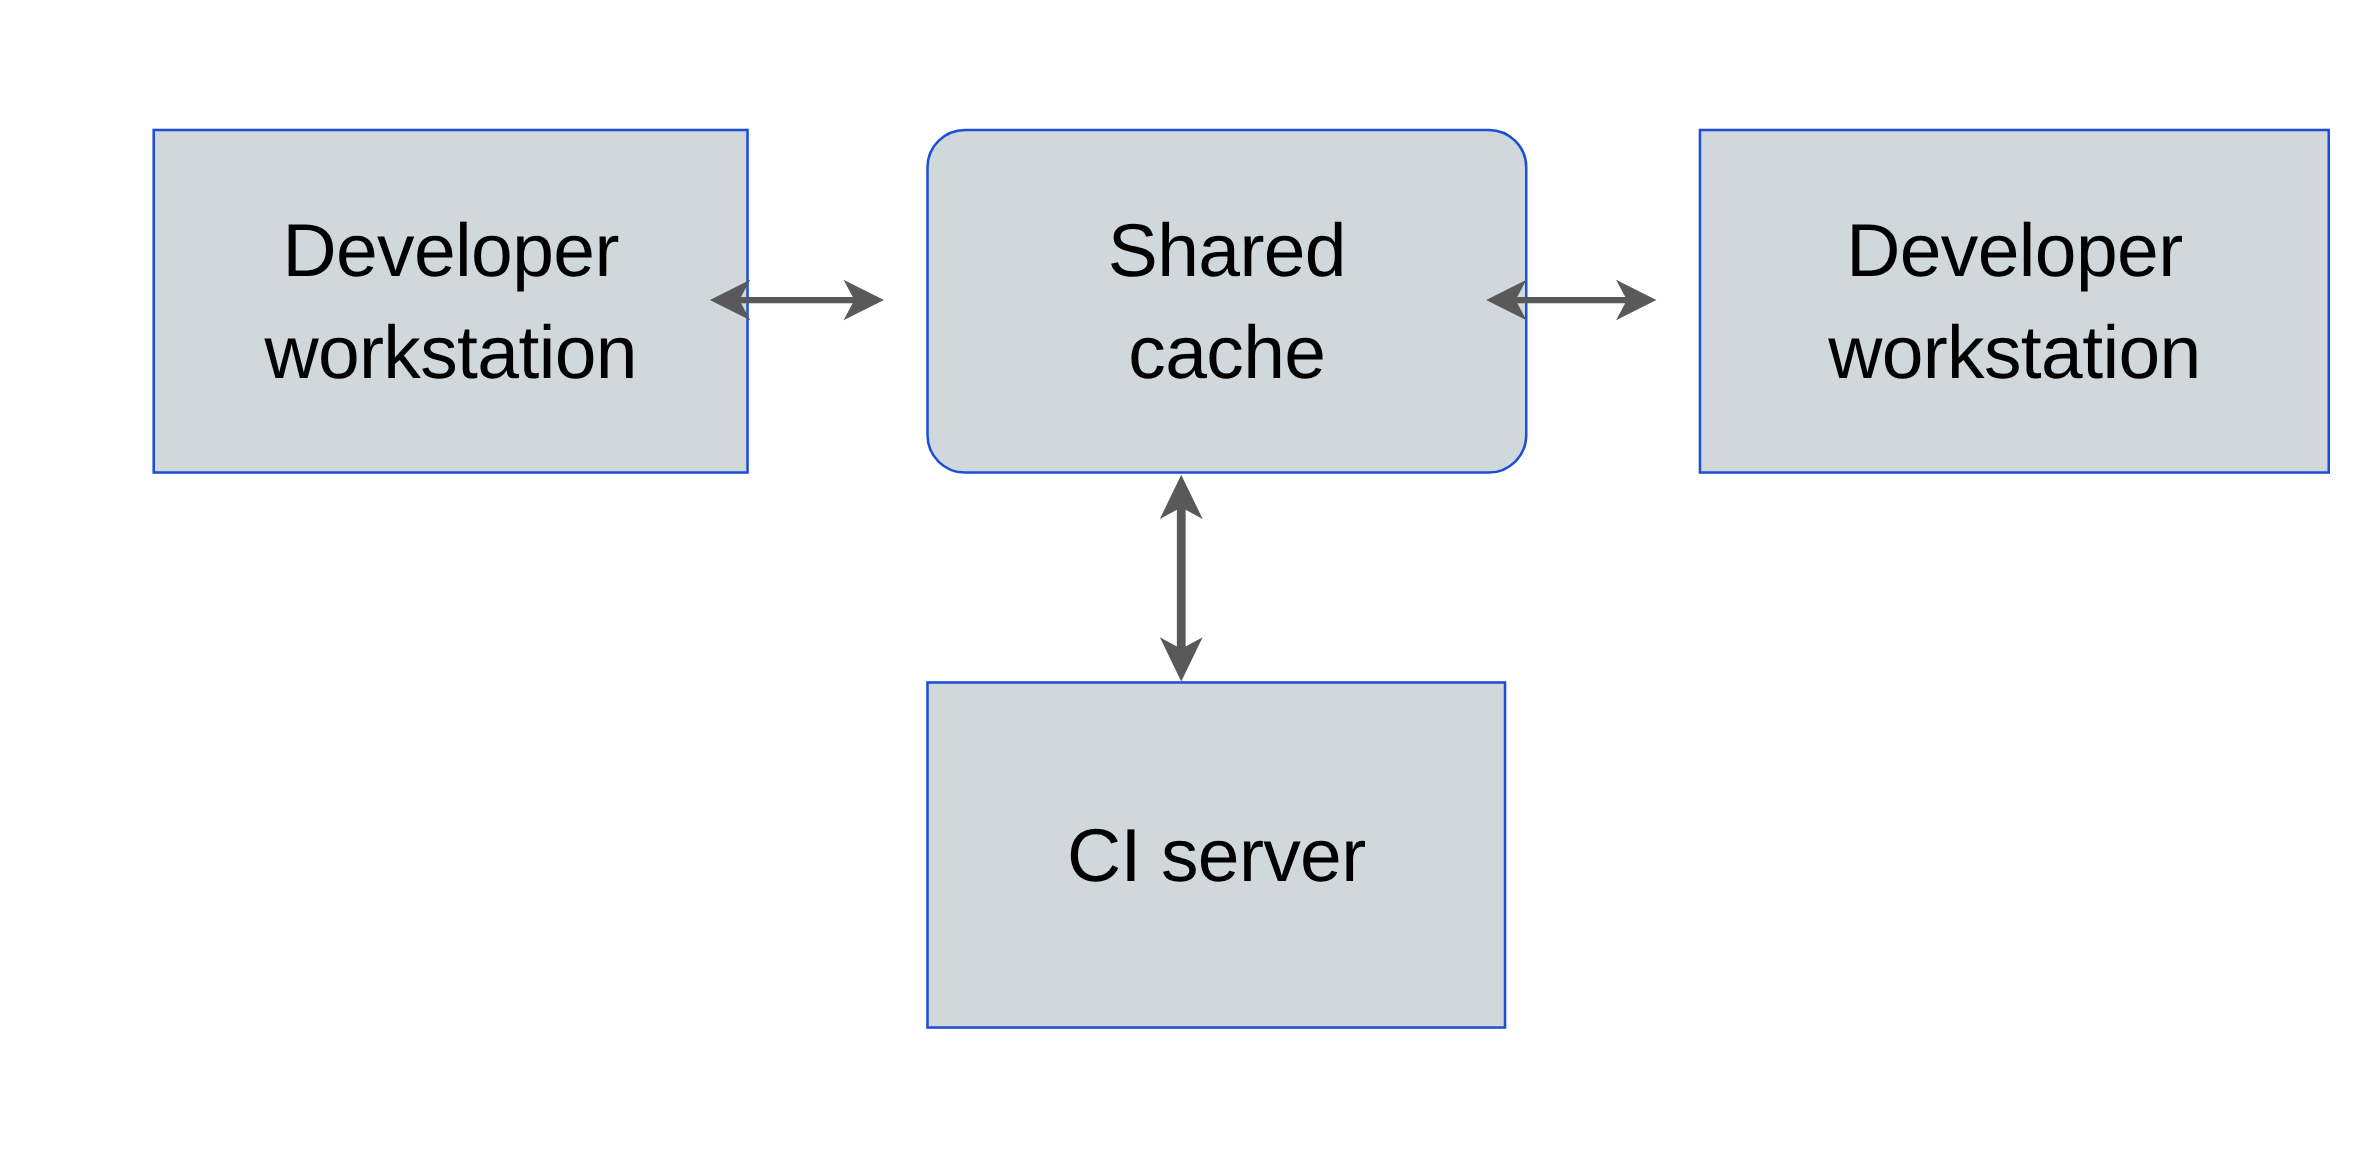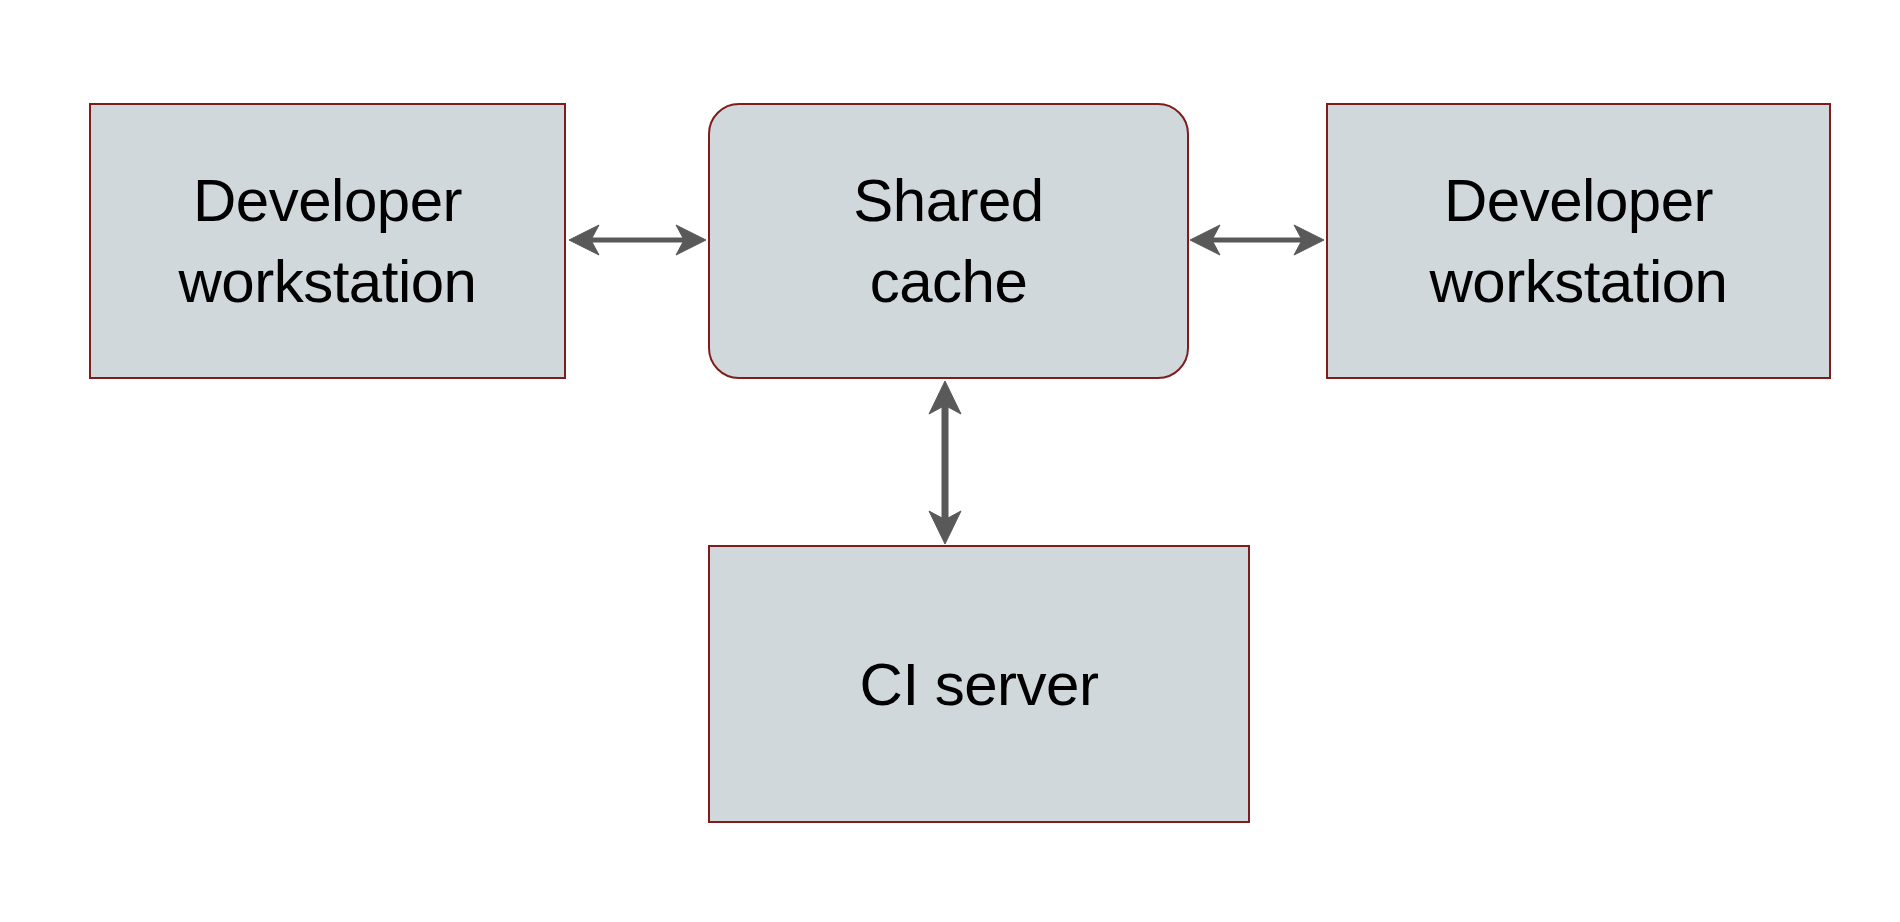--- a/index.html
+++ b/index.html
@@ -15,40 +15,41 @@
     position: relative;
     width: 1900px;
     height: 922px;
     background: #ffffff;
     overflow: hidden;
   }
   .node {
     position: absolute;
     box-sizing: border-box;
     background: #d0d8db;
-    border: 2px solid #7f1d1d;
+    border: 2px solid #1d4ed8;
     display: flex;
     align-items: center;
     justify-content: center;
     text-align: center;
+    margin-left: 33px;
   }
   .node-label {
     color: #000000;
     font-family: "Liberation Sans", sans-serif;
     font-size: 60px;
     font-weight: 400;
     line-height: 1.35;
     letter-spacing: -0.5px;
     white-space: pre-line;
     padding: 0 10px;
   }
   #node-dev-left   { left: 89px;   top: 103px; width: 477px; height: 276px; }
   #node-shared     { left: 708px;  top: 103px; width: 481px; height: 276px; border-radius: 31px; }
   #node-dev-right  { left: 1326px; top: 103px; width: 505px; height: 276px; }
-  #node-ci         { left: 708px;  top: 545px; width: 542px; height: 278px; }
+  #node-ci         { left: 708px;  top: 545px; width: 464px; height: 278px; }
 
   .edge {
     position: absolute;
     overflow: visible;
   }
   #edge-left-shared  { left: 565px; top: 205px; width: 145px; height: 70px; }
   #edge-shared-right { left: 1188px; top: 205px; width: 140px; height: 70px; }
   #edge-shared-ci    { left: 910px; top: 378px; width: 70px; height: 169px; }
 </style>
 </head>

